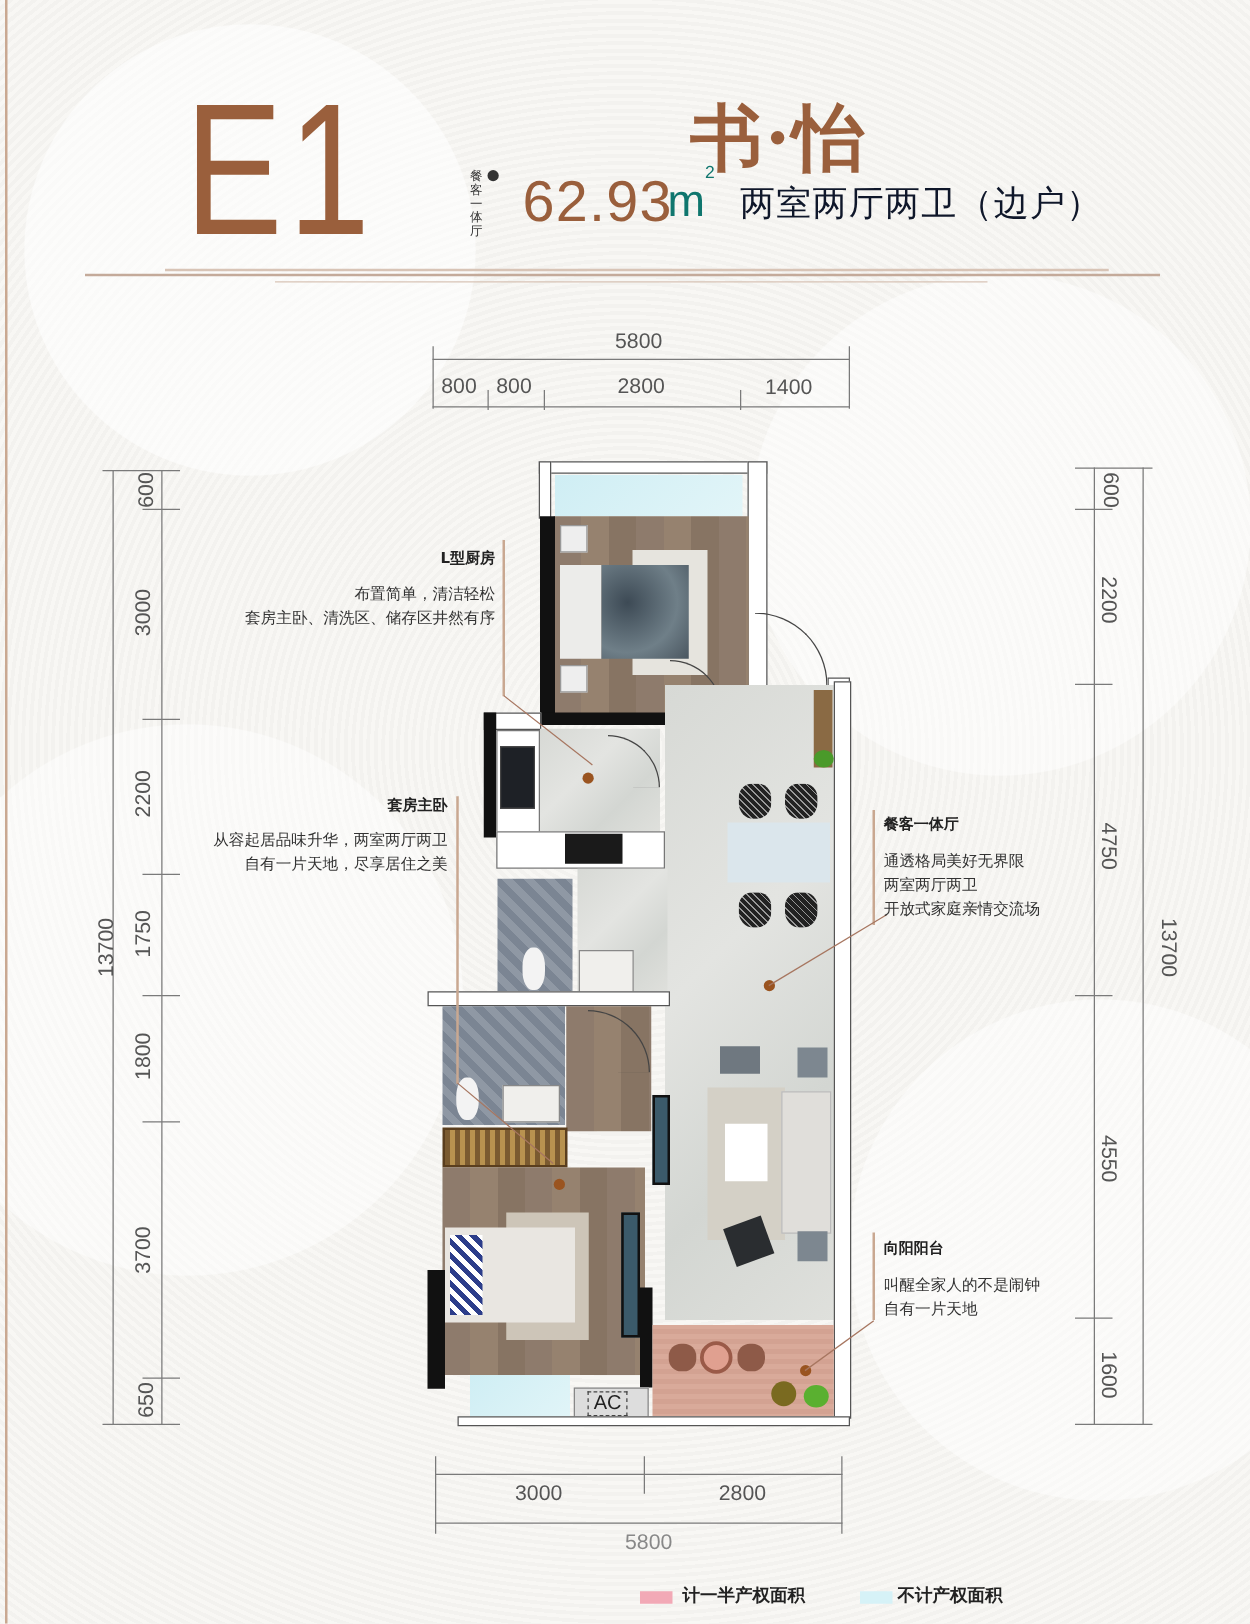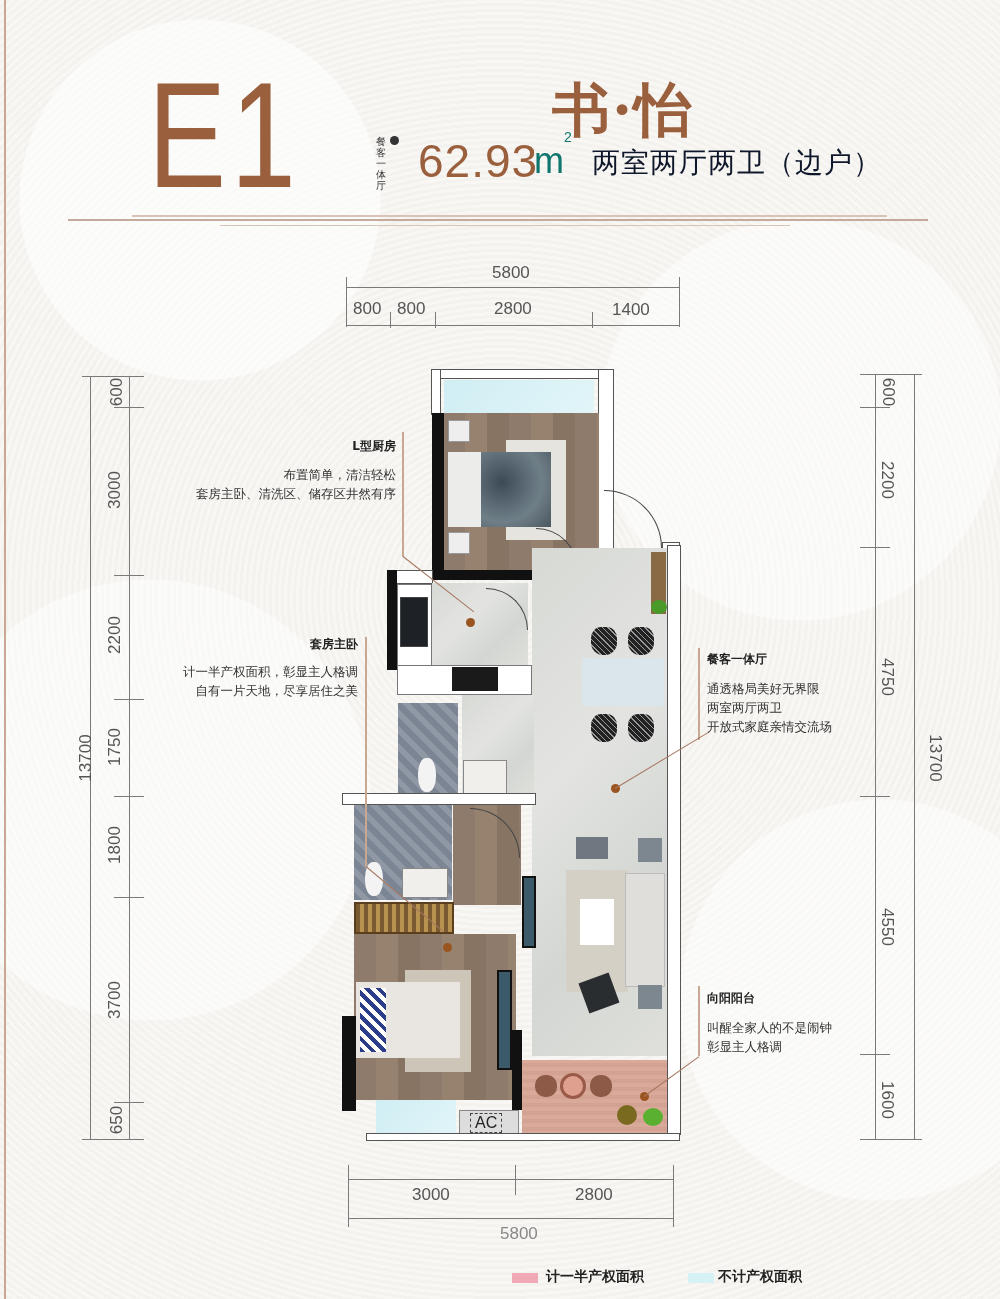--- a/index.html
+++ b/index.html
@@ -243,32 +243,32 @@
 
 <div class="vline" style="left:402px; top:432px; height:125px;"></div>
 <div class="leader" style="left:403px; top:556px; width:90px; transform:rotate(38deg);"></div>
 <div class="label-title right" style="left:296px; top:438px; width:100px;">L型厨房</div>
 <div class="label-desc right" style="left:180px; top:465px; width:216px;">布置简单，清洁轻松</div>
 <div class="label-desc right" style="left:180px; top:484px; width:216px;">套房主卧、清洗区、储存区井然有序</div>
 
 <div class="vline" style="left:365px; top:637px; height:230px;"></div>
 <div class="leader" style="left:366px; top:866px; width:100px; transform:rotate(40deg);"></div>
 <div class="label-title right" style="left:258px; top:636px; width:100px;">套房主卧</div>
-<div class="label-desc right" style="left:140px; top:662px; width:218px;">计一半产权面积，彰显主人格调</div>
+<div class="label-desc right" style="left:140px; top:662px; width:218px;">从容起居品味升华，两室两厅两卫</div>
 <div class="label-desc right" style="left:140px; top:681px; width:218px;">自有一片天地，尽享居住之美</div>
 
 <div class="vline" style="left:698px; top:648px; height:92px;"></div>
 <div class="leader" style="left:615px; top:788px; width:110px; transform:rotate(-31deg);"></div>
 <div class="label-title" style="left:707px; top:651px;">餐客一体厅</div>
 <div class="label-desc" style="left:707px; top:679px;">通透格局美好无界限</div>
 <div class="label-desc" style="left:707px; top:698px;">两室两厅两卫</div>
 <div class="label-desc" style="left:707px; top:717px;text-align:right;">开放式家庭亲情交流场</div>
 
 <div class="vline" style="left:698px; top:986px; height:70px;"></div>
 <div class="leader" style="left:644px; top:1096px; width:68px; transform:rotate(-36deg);"></div>
 <div class="label-title" style="left:707px; top:990px;">向阳阳台</div>
 <div class="label-desc" style="left:707px; top:1018px;">叫醒全家人的不是闹钟</div>
-<div class="label-desc" style="left:707px; top:1037px;">彰显主人格调</div>
+<div class="label-desc" style="left:707px; top:1037px;">自有一片天地</div>
 
 <div class="legend-swatch" style="left:512px; top:1273px; background:#f2a9b6;"></div>
 <div class="legend-text" style="left:546px; top:1268px;">计一半产权面积</div>
 <div class="legend-swatch" style="left:688px; top:1273px; background:#d6f2f7;"></div>
 <div class="legend-text" style="left:718px; top:1268px;">不计产权面积</div>
 
 </body></html>

